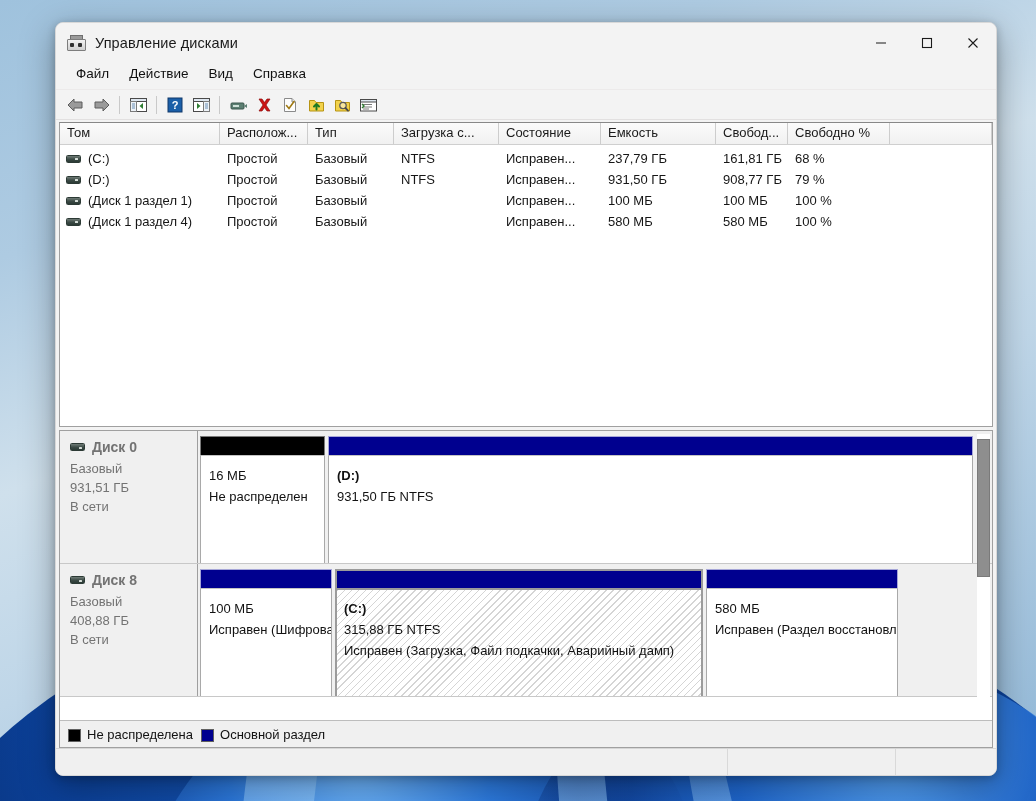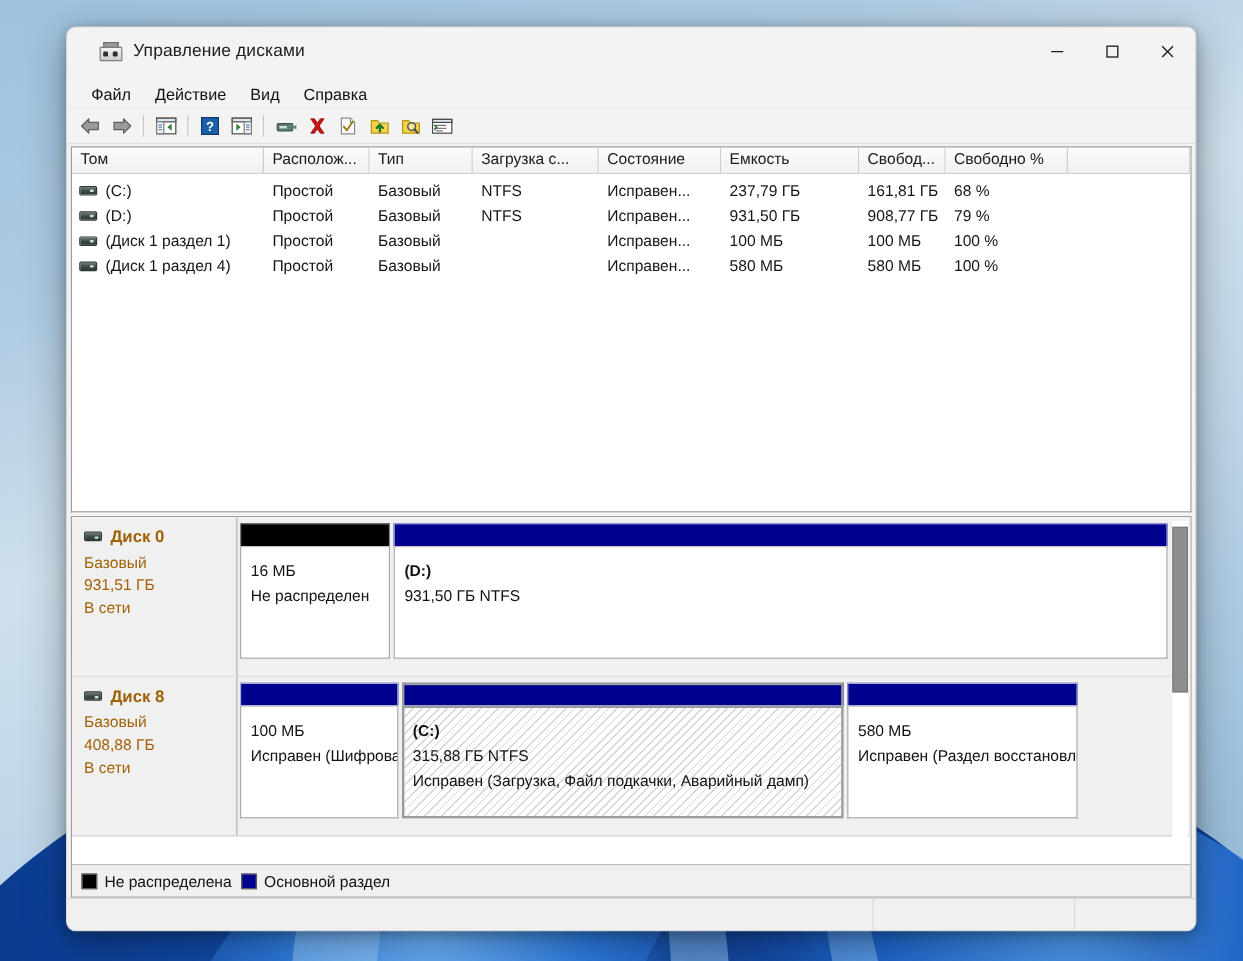--- a/index.html
+++ b/index.html
@@ -68,21 +68,20 @@
   }
 
   
   .titlebar {
     height: 40px;
     background: #f3f3f3;
     display: flex;
     align-items: center;
     flex: 0 0 auto;
     position: relative;
-    margin-left: 16px;
   }
   .title-left {
     display: flex;
     align-items: center;
     padding-left: 11px;
     gap: 9px;
   }
   .app-icon {
     width: 19px; height: 16px;
     position: relative;
@@ -126,21 +125,21 @@
     color: #1b1b1b;
     cursor: default;
   }
   .wc svg { display:block; }
 
   
   .menubar {
     height: 26px;
     background: #f3f3f3;
     display: flex;
-    align-items: flex-end;
+    align-items: flex-start;
     padding-left: 10px;
     gap: 0px;
     flex: 0 0 auto;
     border-bottom: 1px solid #eceaea;
   }
   .menu-item {
     font-size: 13.5px;
     color: #111;
     padding: 3px 10px;
     white-space: nowrap;
@@ -260,21 +259,21 @@
     background: #fff;
   }
   .disk-info {
     width: 138px;
     flex: 0 0 auto;
     background: #f0f0f0;
     border-right: 1px solid #9e9e9e;
     box-sizing: border-box;
     padding: 8px 0 0 10px;
     font-size: 13px;
-    color: #a16207;
+    color: #737373;
     cursor: default;
   }
   .disk-title {
     display: flex; align-items: center; gap: 7px;
     font-weight: bold;
     font-size: 14px;
     margin-bottom: 4px;
   }
   .disk-meta { line-height: 19px; }
 
@@ -284,21 +283,21 @@
     background: #f0f0f0;
     padding: 5px 0 0 2px;
     box-sizing: border-box;
     display: flex;
     gap: 3px;
     overflow: hidden;
   }
   .part {
     position: relative;
     box-sizing: border-box;
-    height: 113px;
+    height: 134px;
     display: flex;
     flex-direction: column;
     flex: 0 0 auto;
   }
   .part .cap {
     height: 19px;
     flex: 0 0 auto;
     box-sizing: border-box;
   }
   .part.primary .cap { background: #00008f; border: 1px solid #a6a6d8; border-bottom: none; }
@@ -355,21 +354,21 @@
     background: #f0f0f0;
     border-top: 1px solid #bdbdbd;
     display: flex;
     align-items: center;
     padding-left: 8px;
     gap: 8px;
     font-size: 13px;
     color: #121212;
     cursor: default;
   }
-  .legend-item { display: flex; align-items: center; gap: 6px; }
+  .legend-item { display: flex; align-items: flex-end; gap: 6px; }
   .legend-swatch {
     width: 13px; height: 13px;
     border: 1px solid #606060;
     box-sizing: border-box;
     flex: 0 0 auto;
   }
 
   
   .statusbar {
     height: 26px;

